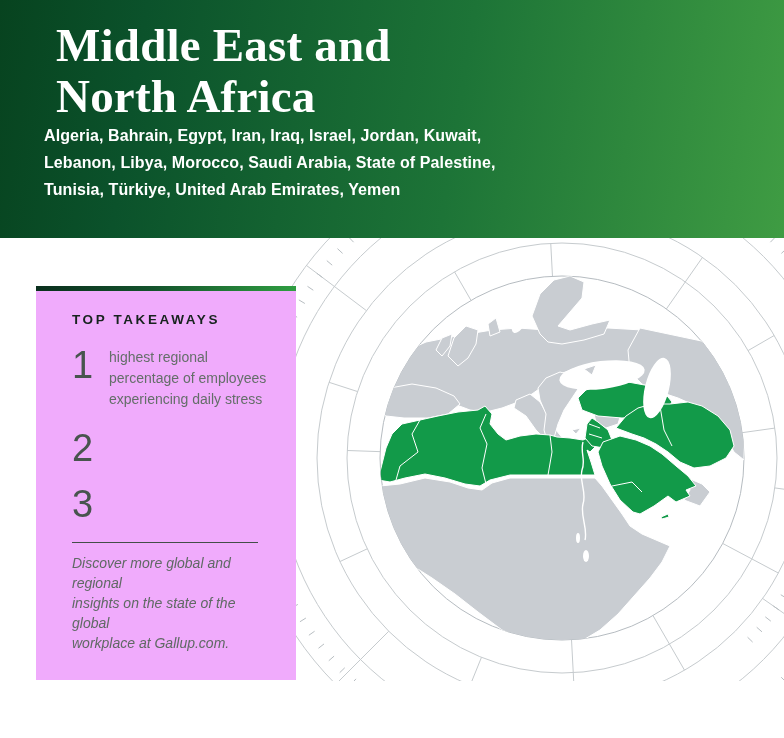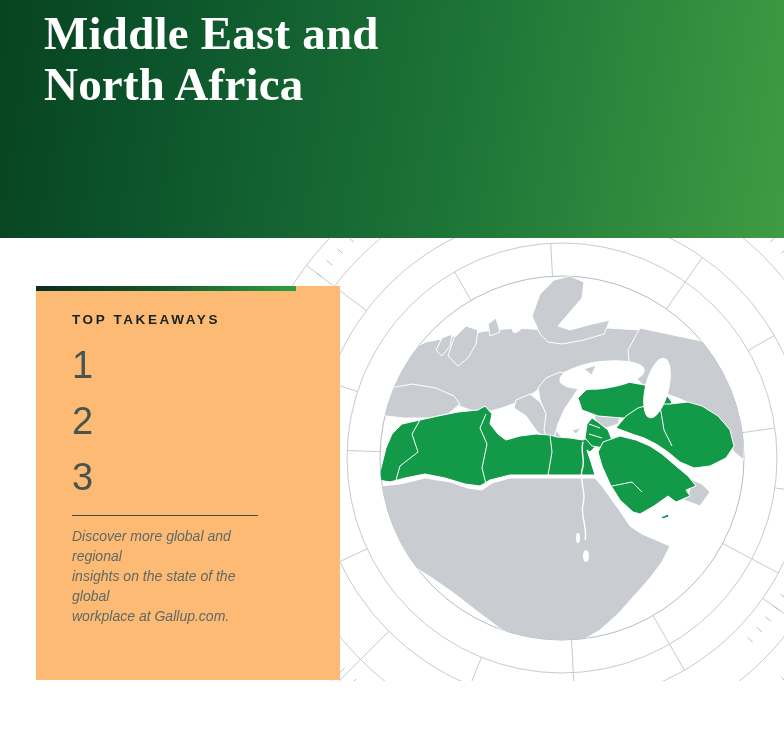--- a/index.html
+++ b/index.html
@@ -9,33 +9,33 @@
     font-family:"Liberation Sans", sans-serif;
     -webkit-font-smoothing:antialiased;
   }
   
   .header{
     position:absolute;left:0;top:0;width:784px;height:238px;
     background:linear-gradient(99deg,#07431f 0%,#0b522b 18%,#1d7437 58%,#3f9c43 100%);
     color:#ffffff;
   }
   .header h1{
-    margin:0;position:absolute;left:44px;top:8px;
+    margin:12px;position:absolute;left:44px;top:8px;
     font-family:"Liberation Serif", serif;
     font-weight:700;font-size:47px;line-height:51px;letter-spacing:.2px;
   }
   .countries{
     position:absolute;left:44px;top:122px;width:560px;
     font-size:16px;font-weight:700;line-height:27px;letter-spacing:.1px;
     white-space:pre-line;
   }
   
   .panel{
-    position:absolute;left:36px;top:286px;width:304px;height:394px;
-    background:#fdba74;overflow:hidden;z-index:3;
+    position:absolute;left:36px;top:286px;width:260px;height:394px;
+    background:#f0abfc;overflow:hidden;z-index:3;
     box-sizing:border-box;padding:26px 8px 0 36px;
   }
   .panel-bar{
     position:absolute;left:0;top:0;width:260px;height:5px;
     background:linear-gradient(90deg,#0a2f1d 0%,#14532c 45%,#2f9e41 100%);
   }
   .panel h2{
     margin:0 0 20px 0;font-size:13.5px;font-weight:700;letter-spacing:2.6px;
     color:#17231e;
   }
@@ -56,20 +56,21 @@
   .map-wrap{
     position:absolute;left:240px;top:238px;width:544px;height:443px;
     overflow:hidden;z-index:1;
   }
 </style>
 </head>
 <body>
 
 <div class="header">
   <h1>Middle East and<br>North Africa</h1>
+  <div class="countries">Algeria, Bahrain, Egypt, Iran, Iraq, Israel, Jordan, Kuwait,<br>Lebanon, Libya, Morocco, Saudi  Arabia, State of Palestine,<br>Tunisia, Türkiye, United Arab Emirates, Yemen</div>
 </div>
 
 <div class="map-wrap">
   <svg id="map-svg" width="544" height="443" viewBox="0 0 544 443" xmlns="http://www.w3.org/2000/svg">
     <g id="dial">
         <circle cx="322" cy="220" r="215" fill="none" stroke="#c6cbce" stroke-width="1"></circle>
         <circle cx="322" cy="220" r="245" fill="none" stroke="#c6cbce" stroke-width="1"></circle>
         <circle cx="322" cy="220" r="285" fill="none" stroke="#c6cbce" stroke-width="1"></circle>
         <circle cx="322" cy="220" r="320" fill="none" stroke="#c6cbce" stroke-width="1"></circle>
         <line x1="312.47485596378425" y1="38.24942467466755" x2="310.7477694077671" y2="5.294650027766636" stroke="#c6cbce" stroke-width="1"></line>
@@ -190,20 +191,21 @@
     </g>
   </svg>
 </div>
 
 <div class="panel">
   <div class="panel-bar"></div>
   <h2>TOP TAKEAWAYS</h2>
 
   <div class="takeaway">
     <div class="tk-num">1</div>
+    <div class="tk-text">highest regional<br>percentage of employees<br>experiencing daily stress</div>
   </div>
   <div class="takeaway">
     <div class="tk-num">2</div>
   </div>
   <div class="takeaway">
     <div class="tk-num">3</div>
   </div>
 
   <hr class="divider">
   <div class="note">Discover more global and regional<br>insights on the state of the global<br>workplace at Gallup.com.</div>

